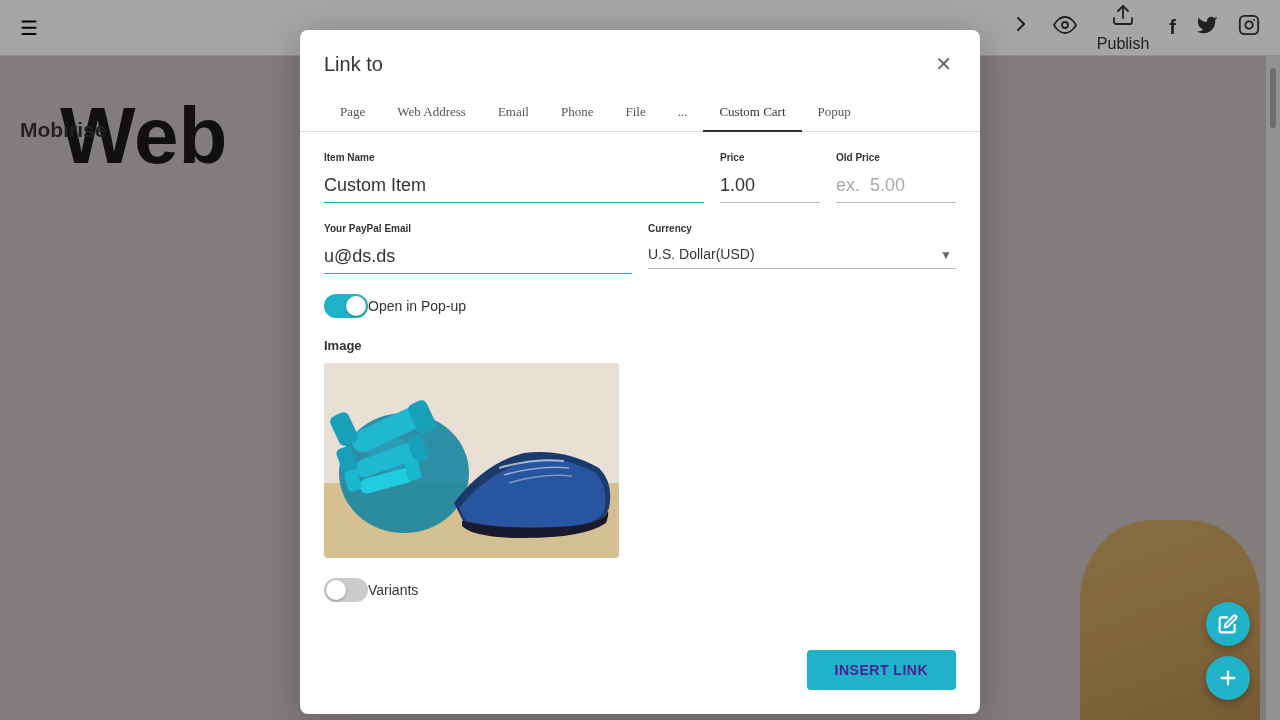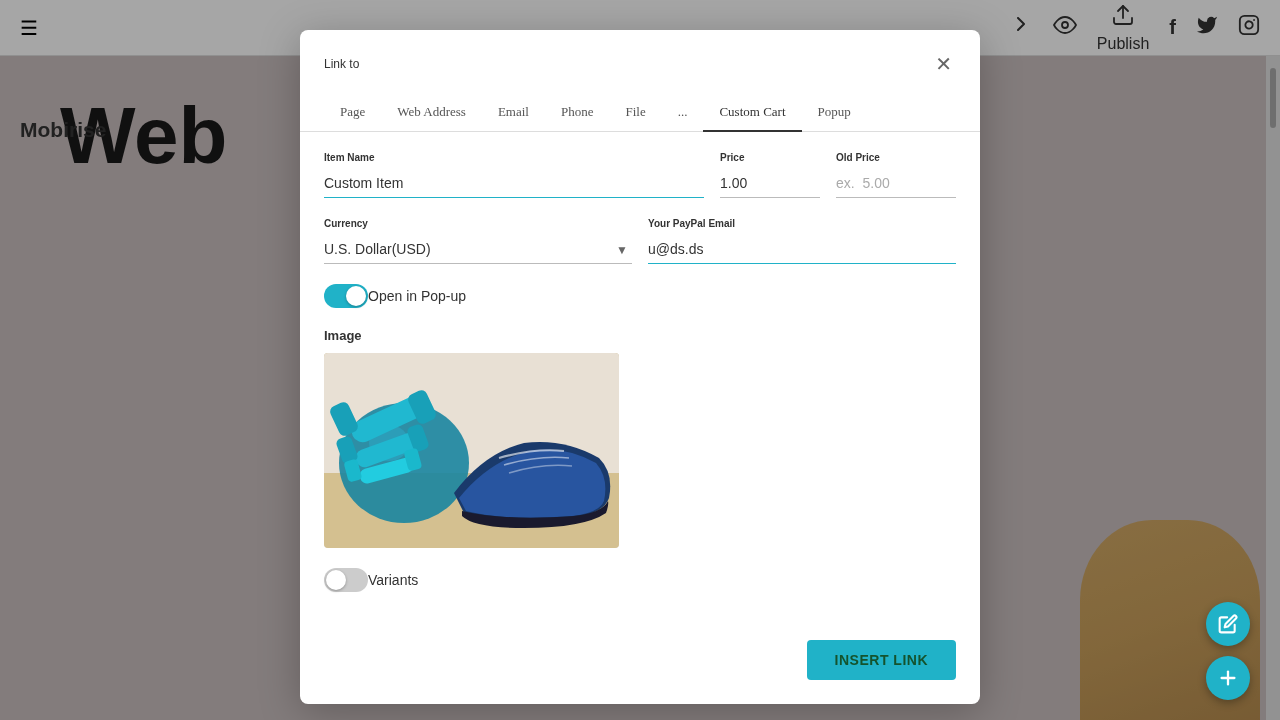--- a/index.html
+++ b/index.html
@@ -90,21 +90,21 @@
     }
 
     .dialog-header {
       display: flex;
       align-items: center;
       justify-content: space-between;
       padding: 20px 24px 16px;
       border-bottom: none;
     }
     .dialog-title {
-      font-size: 12px;
+      font-size: 20px;
       font-weight: 500;
       color: #333;
     }
     .close-btn {
       background: none;
       border: none;
       cursor: pointer;
       font-size: 20px;
       color: #666;
       line-height: 1;
@@ -156,21 +156,21 @@
 
     .form-label {
       font-size: 10px;
       font-weight: 600;
       color: #333;
     }
     .form-input {
       border: none;
       border-bottom: 1px solid #bbb;
       padding: 6px 0;
-      font-size: 14px;
+      font-size: 18px;
       color: #333;
       outline: none;
       background: transparent;
       width: 100%;
     }
     .form-input.active-border { border-bottom-color: #20b2c8; }
 
     .form-input::placeholder { color: #aaa; }
 
     
@@ -272,21 +272,21 @@
 
     
     .dialog-footer {
       display: flex;
       justify-content: flex-end;
       padding: 0 24px;
       margin-top: 8px;
     }
     .insert-link-btn {
       background: #20b2c8;
-      color: #14532d;
+      color: #4c1d95;
       border: none;
       border-radius: 4px;
       padding: 12px 28px;
       font-size: 14px;
       font-weight: 600;
       letter-spacing: 0.5px;
       cursor: pointer;
     }
 
     
@@ -442,34 +442,34 @@
         <input type="text" class="form-input" value="1.00" style="">
       </div>
       <div class="form-group old-price-group">
         <label class="form-label">Old Price</label>
         <input type="text" class="form-input" placeholder="ex.  5.00" style="">
       </div>
     </div>
 
     <div class="form-row">
       <div class="form-group grow">
+        <label class="form-label">Your PayPal Email</label>
+        <input type="text" class="form-input active-border" value="u@ds.ds" style="">
+      </div>
+      <div class="form-group grow">
         <label class="form-label">Currency</label>
         <div class="currency-select-wrapper">
           <select class="currency-select">
             <option>U.S. Dollar(USD)</option>
             <option>Euro(EUR)</option>
             <option>British Pound(GBP)</option>
             <option>Japanese Yen(JPY)</option>
           </select>
           <span class="currency-chevron">▼</span>
         </div>
-      </div>
-      <div class="form-group grow">
-        <label class="form-label">Your PayPal Email</label>
-        <input type="text" class="form-input active-border" value="u@ds.ds" style="">
       </div>
     </div>
 
     <div class="toggle-row">
       <div class="toggle-switch">
         <div class="toggle-knob"></div>
       </div>
       <span class="toggle-label">Open in Pop-up</span>
     </div>
 

